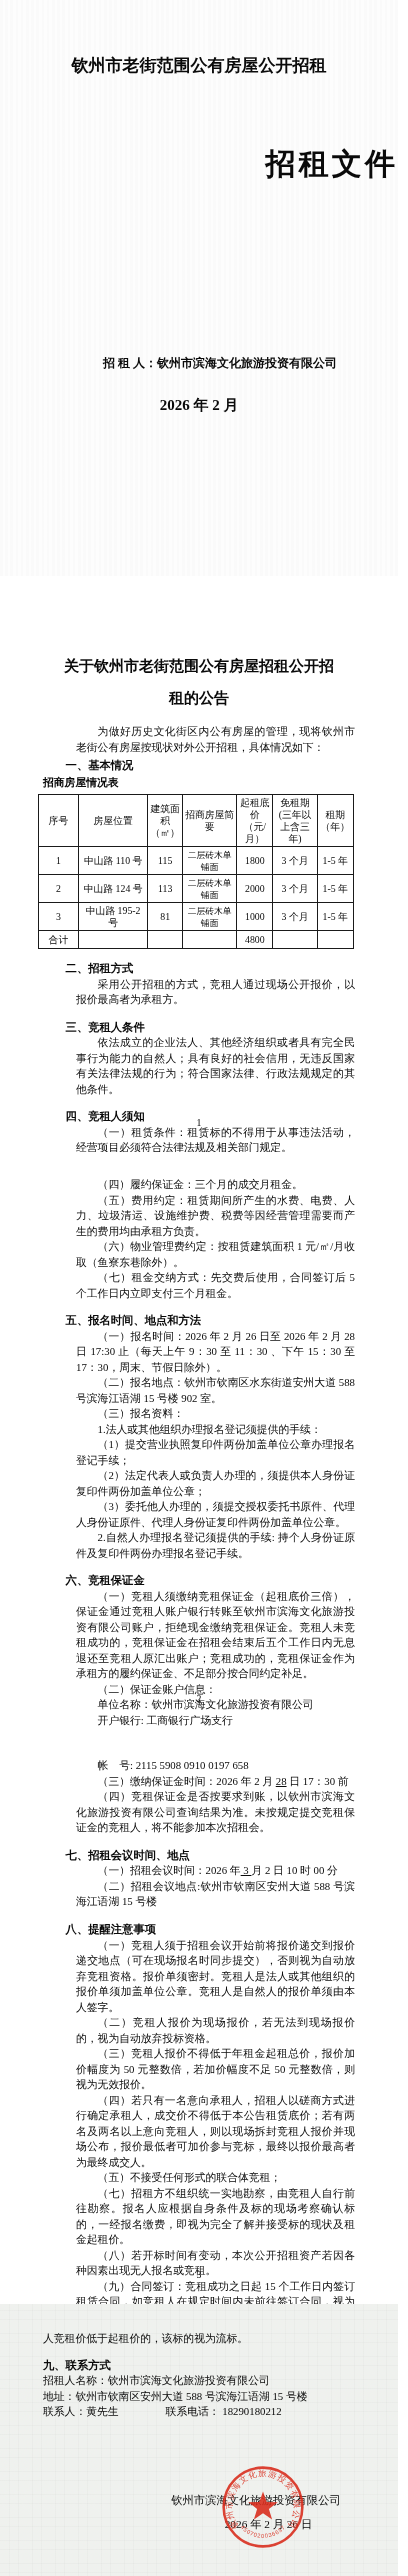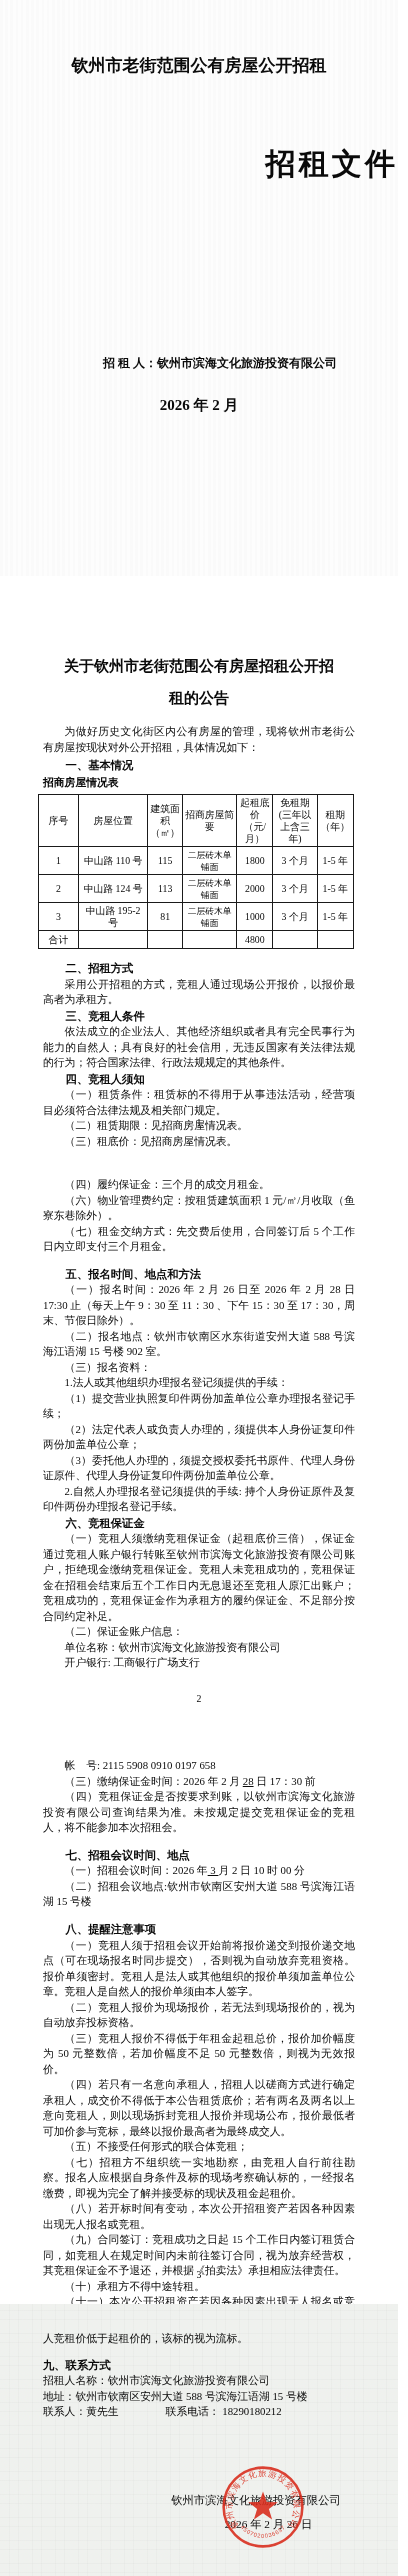--- a/index.html
+++ b/index.html
@@ -7,24 +7,24 @@
   .page{position:relative;width:398px;overflow:hidden;background:#fff;}
   .page-cover{height:576px;background:
     repeating-linear-gradient(90deg, rgba(0,0,0,.012) 0 2.6px, rgba(0,0,0,0) 2.6px 5.2px),#fdfdfd;}
   .page-a{height:576px;}
   .page-last{height:577px;background:
     repeating-linear-gradient(0deg, rgba(0,0,0,.018) 0 0.5px, rgba(0,0,0,0) 0.5px 4.6px),
     repeating-linear-gradient(90deg, rgba(0,0,0,.018) 0 0.5px, rgba(0,0,0,0) 0.5px 4.6px),
     #eff1ee;}
   .content{padding:0 43px;}
   .p{font-size:10.8px;line-height:15.5px;text-align:justify;margin:0;}
-  .indent{text-indent:2em;}
+  .indent{text-indent:2em;margin-left:33px;}
   .h-black{font-family:"Liberation Sans","DejaVu Sans",sans-serif;font-weight:bold;
     font-size:11.3px;line-height:15.5px;text-indent:2em;margin:12.4px 0 0 0;}
-  .h-tight{margin-top:1px;}
+  .h-tight{margin-top:12px;}
   .u{text-decoration:underline;}
   .pagenum{position:absolute;bottom:24px;left:0;width:100%;text-align:center;
     font-size:9.8px;line-height:11.3px;}
   
   .cover-head{position:absolute;top:54px;left:0;width:100%;text-align:center;
     font-family:"Liberation Sans","DejaVu Sans",sans-serif;font-weight:bold;font-size:17px;}
   .cover-doc-title{position:absolute;top:144px;left:0;width:100%;text-align:right;
     font-weight:700;font-size:30px;letter-spacing:3.1px;}
   .cover-lessor{position:absolute;top:355px;left:103px;font-size:12px;font-weight:bold;}
   .cover-date{position:absolute;top:396px;left:0;width:100%;text-align:center;
@@ -135,20 +135,21 @@
     <p class="p indent">（一）租赁条件：租赁标的不得用于从事违法活动，经营项目必须符合法律法规及相关部门规定。</p>
     <p class="p indent">（二）租赁期限：见招商房屋情况表。</p>
     <p class="p indent">（三）租底价：见招商房屋情况表。</p>
   </div>
   <div class="pagenum">1</div>
 </div>
 
 <div class="page page-a">
   <div class="content" style="padding-top:25px;">
     <p class="p indent">（四）履约保证金：三个月的成交月租金。</p>
+    <p class="p indent">（五）费用约定：租赁期间所产生的水费、电费、人力、垃圾清运、设施维护费、税费等因经营管理需要而产生的费用均由承租方负责。</p>
     <p class="p indent">（六）物业管理费约定：按租赁建筑面积 1 元/㎡/月收取（鱼寮东巷除外）。</p>
     <p class="p indent">（七）租金交纳方式：先交费后使用，合同签订后 5 个工作日内立即支付三个月租金。</p>
     <p class="h-black">五、报名时间、地点和方法</p>
     <p class="p indent">（一）报名时间：2026 年 2 月 26 日至 2026 年 2 月 28 日 17:30 止（每天上午 9：30 至 11：30 、下午 15：30 至 17：30，周末、节假日除外）。</p>
     <p class="p indent">（二）报名地点：钦州市钦南区水东街道安州大道 588 号滨海江语湖 15 号楼 902 室。</p>
     <p class="p indent">（三）报名资料：</p>
     <p class="p indent">1.法人或其他组织办理报名登记须提供的手续：</p>
     <p class="p indent">（1）提交营业执照复印件两份加盖单位公章办理报名登记手续；</p>
     <p class="p indent">（2）法定代表人或负责人办理的，须提供本人身份证复印件两份加盖单位公章；</p>
     <p class="p indent">（3）委托他人办理的，须提交授权委托书原件、代理人身份证原件、代理人身份证复印件两份加盖单位公章。</p>

